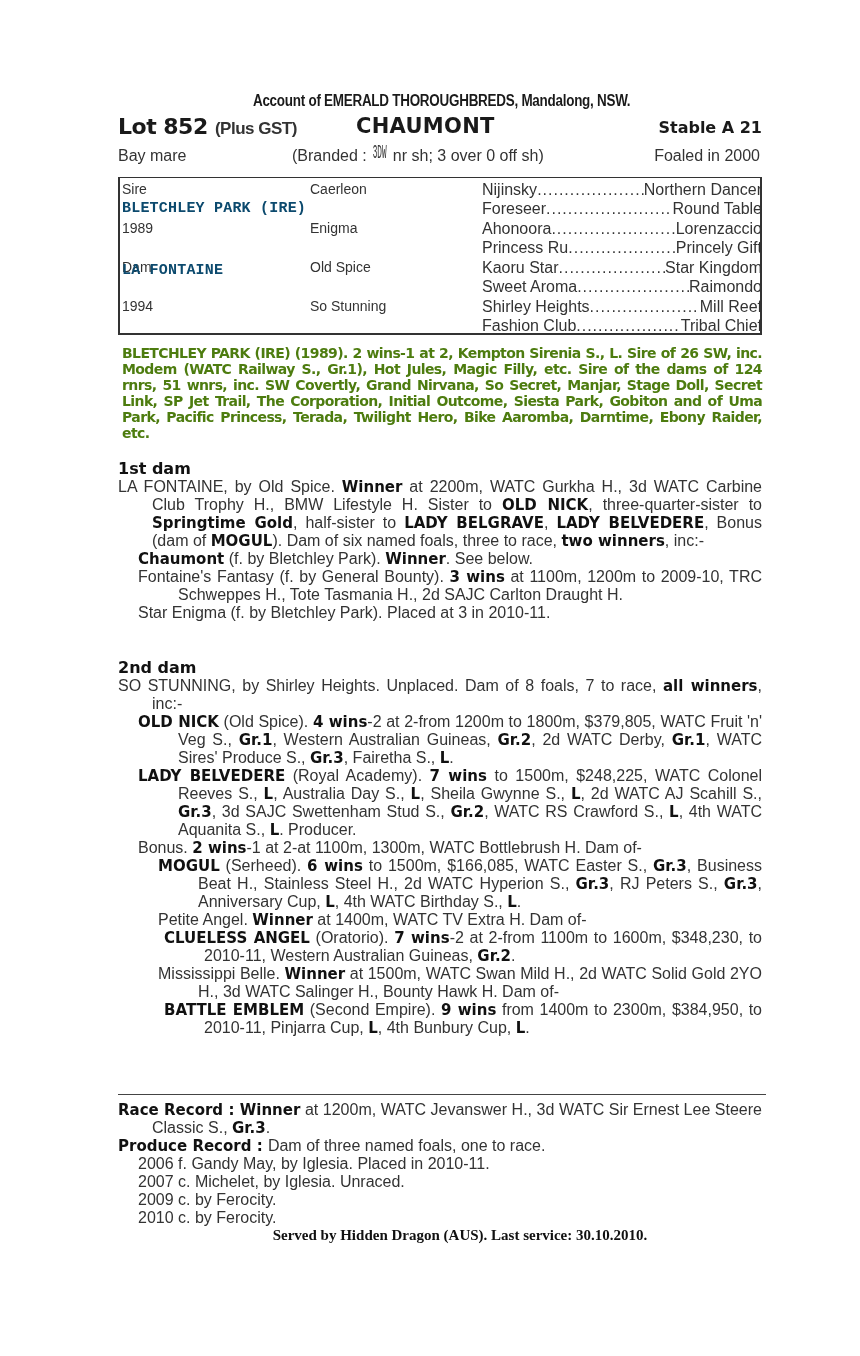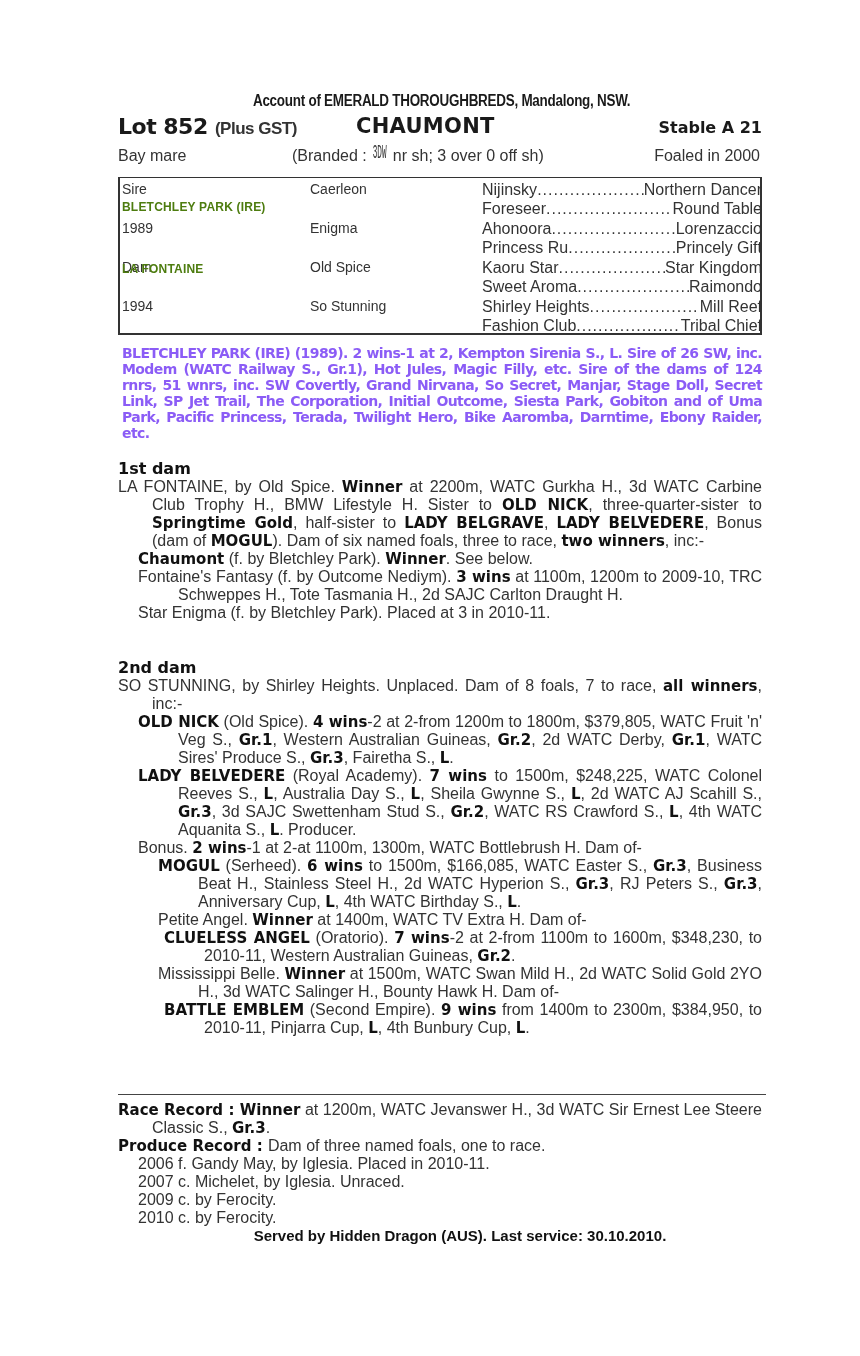--- a/index.html
+++ b/index.html
@@ -15,43 +15,43 @@
   .horse { position:absolute; left:238px; top:0; font-weight:bold; font-size:21px; font-family:"DejaVu Sans", sans-serif; letter-spacing:0.3px; }
   .stable { position:absolute; right:4px; top:4px; font-weight:bold; font-size:16px; font-family:"DejaVu Sans", sans-serif; }
   .inforow { position:absolute; top:147px; left:0; width:648px; font-size:16px; color:#333; }
   .inforow .c1 { position:absolute; left:0; }
   .inforow .c2 { position:absolute; left:174px; }
   .brand { display:inline-block; font-family:"Liberation Mono", monospace; font-size:14px; transform:scaleX(0.55) scaleY(1.5); transform-origin:center; margin:0 -4px; position:relative; top:-5px; }
   .inforow .c3 { position:absolute; right:6px; }
 
   .pedbox { position:absolute; top:177px; left:0; width:644px; height:158px; border:2px solid #333; border-top-width:1.5px; box-sizing:border-box; }
   .ped { position:absolute; font-size:14px; color:#333; white-space:nowrap; }
-  .pedbig { position:absolute; font-weight:bold; font-size:12px; font-family:Liberation Sans, sans-serif; color:#4d7c0f; letter-spacing:0.2px; }
+  .pedbig { position:absolute; font-weight:bold; font-size:15px; font-family:Liberation Mono, monospace; color:#0c4a6e; letter-spacing:0.2px; }
   .gg { position:absolute; left:362px; width:280px; font-size:16px; color:#333; display:flex; white-space:nowrap; height:19px; overflow:hidden; }
   .gg .n { flex:none; }
   .gg .d { flex:1; overflow:hidden; letter-spacing:1px; }
   .gg .d::after { content:"................................................................................................"; }
   .gg .s { flex:none; }
 
   .sirebio { position:absolute; top:345px; left:4px; width:640px; font-weight:bold; font-size:14px;
-             font-family:"DejaVu Sans", sans-serif; line-height:16px; text-align:justify; letter-spacing:-0.6px; color:#8b5cf6; }
+             font-family:"DejaVu Sans", sans-serif; line-height:16px; text-align:justify; letter-spacing:-0.6px; color:#4d7c0f; }
 
   .sec-h { font-weight:bold; font-size:16px; font-family:"DejaVu Sans", sans-serif; color:#111; }
   .txt { font-size:16px; line-height:18px; color:#333; text-align:justify; }
   .b { font-weight:bold; font-family:"DejaVu Sans", sans-serif; color:#111; font-size:15px; }
   .hang0 { padding-left:34px; text-indent:-34px; }
   .hang1 { margin-left:20px; padding-left:40px; text-indent:-40px; }
   .hang2 { margin-left:40px; padding-left:40px; text-indent:-40px; }
   .hang3 { margin-left:46px; padding-left:40px; text-indent:-40px; }
 
   .block1 { position:absolute; top:459px; left:0; width:644px; }
   .block2 { position:absolute; top:658px; left:0; width:644px; }
   .rule { position:absolute; top:1094px; left:0; width:648px; height:0; border-top:1.5px solid #444; }
   .block3 { position:absolute; top:1101px; left:0; width:644px; }
-  .served { text-align:center; font-weight:bold; font-family:Liberation Sans, sans-serif; font-size:15px; color:#111; margin-top:0; padding-left:40px; }
+  .served { text-align:center; font-weight:bold; font-family:Liberation Serif, serif; font-size:15px; color:#111; margin-top:0; padding-left:40px; }
 </style>
 </head>
 <body>
 
 <div class="page">
 
   <div class="account"><span>Account of EMERALD THOROUGHBREDS, Mandalong, NSW.</span></div>
 
   <div class="lotrow">
     <div class="lot"><span>Lot 852</span> <span class="plusgst">(Plus GST)</span></div>
@@ -119,21 +119,21 @@
         <span class="s">Tribal Chief</span>
       </div>
   </div>
 
   <div class="sirebio">BLETCHLEY PARK (IRE) (1989). 2 wins-1 at 2, Kempton Sirenia S., L. Sire of 26 SW, inc. Modem (WATC Railway S., Gr.1), Hot Jules, Magic Filly, etc. Sire of the dams of 124 rnrs, 51 wnrs, inc. SW Covertly, Grand Nirvana, So Secret, Manjar, Stage Doll, Secret Link, SP Jet Trail, The Corporation, Initial Outcome, Siesta Park, Gobiton and of Uma Park, Pacific Princess, Terada, Twilight Hero, Bike Aaromba, Darntime, Ebony Raider, etc.</div>
 
   <div class="block1">
     <div class="sec-h">1st dam</div>
     <div class="txt hang0"><span>LA FONTAINE, by Old Spice. </span><span class="b">Winner</span><span> at 2200m, WATC Gurkha H., 3d WATC Carbine Club Trophy H., BMW Lifestyle H. Sister to </span><span class="b">OLD NICK</span><span>, three-quarter-sister to </span><span class="b">Springtime Gold</span><span>, half-sister to </span><span class="b">LADY BELGRAVE</span><span>, </span><span class="b">LADY BELVEDERE</span><span>, Bonus (dam of </span><span class="b">MOGUL</span><span>). Dam of six named foals, three to race, </span><span class="b">two winners</span><span>, inc:-</span></div>
     <div class="txt hang1"><span class="b">Chaumont</span><span> (f. by Bletchley Park). </span><span class="b">Winner</span><span>. See below.</span></div>
-    <div class="txt hang1"><span>Fontaine's Fantasy</span><span> (f. by Outcome Nediym). </span><span class="b">3 wins</span><span> at 1100m, 1200m to 2009-10, TRC Schweppes H., Tote Tasmania H., 2d SAJC Carlton Draught H.</span></div>
+    <div class="txt hang1"><span>Fontaine's Fantasy</span><span> (f. by General Bounty). </span><span class="b">3 wins</span><span> at 1100m, 1200m to 2009-10, TRC Schweppes H., Tote Tasmania H., 2d SAJC Carlton Draught H.</span></div>
     <div class="txt hang1"><span>Star Enigma</span><span> (f. by Bletchley Park). Placed at 3 in 2010-11.</span></div>
   </div>
 
   <div class="block2">
     <div class="sec-h">2nd dam</div>
     <div class="txt hang0"><span>SO STUNNING, by Shirley Heights. Unplaced. Dam of 8 foals, 7 to race, </span><span class="b">all winners</span><span>, inc:-</span></div>
 
     <div class="txt hang1"><span class="b">OLD NICK</span><span> (Old Spice). </span><span class="b">4 wins</span><span>-2 at 2-from 1200m to 1800m, $379,805, WATC Fruit 'n' Veg S., </span><span class="b">Gr.1</span><span>, Western Australian Guineas, </span><span class="b">Gr.2</span><span>, 2d WATC Derby, </span><span class="b">Gr.1</span><span>, WATC Sires' Produce S., </span><span class="b">Gr.3</span><span>, Fairetha S., </span><span class="b">L</span><span>.</span></div>
 
     <div class="txt hang1"><span class="b">LADY BELVEDERE</span><span> (Royal Academy). </span><span class="b">7 wins</span><span> to 1500m, $248,225, WATC Colonel Reeves S., </span><span class="b">L</span><span>, Australia Day S., </span><span class="b">L</span><span>, Sheila Gwynne S., </span><span class="b">L</span><span>, 2d WATC AJ Scahill S., </span><span class="b">Gr.3</span><span>, 3d SAJC Swettenham Stud S., </span><span class="b">Gr.2</span><span>, WATC RS Crawford S., </span><span class="b">L</span><span>, 4th WATC Aquanita S., </span><span class="b">L</span><span>. Producer.</span></div>

